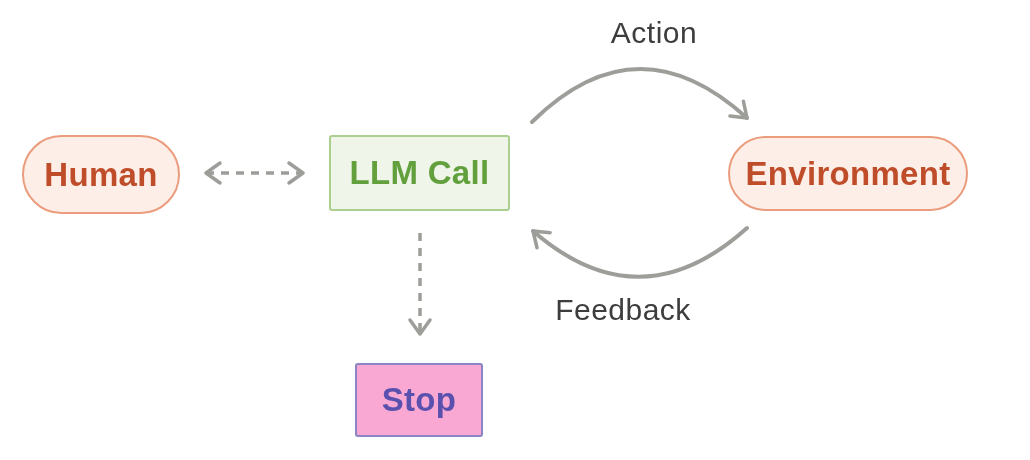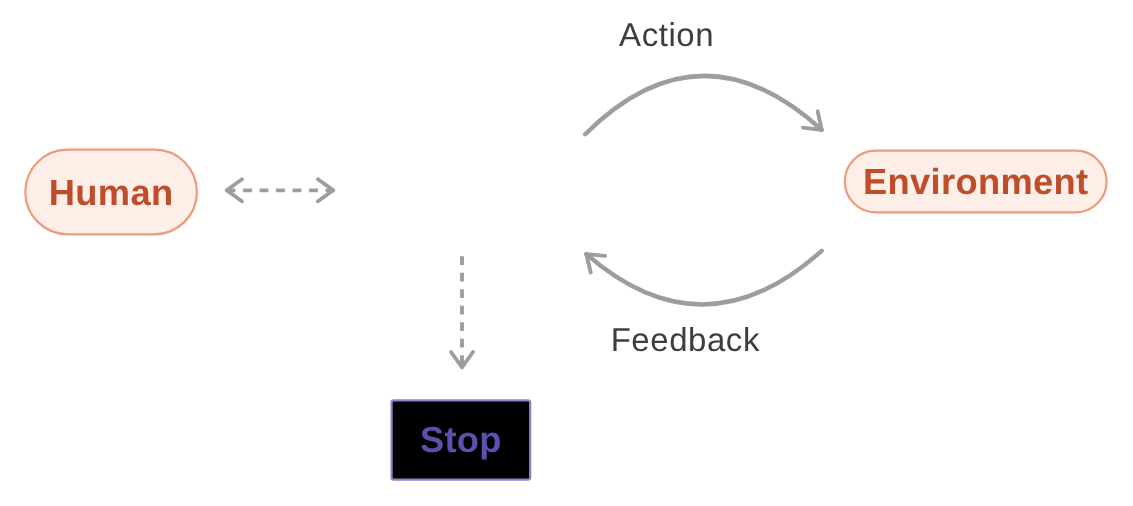--- a/index.html
+++ b/index.html
@@ -34,32 +34,32 @@
     border: 2px solid;
     font-weight: 700;
     font-size: 33px;
     letter-spacing: 0.3px;
   }
   .node.pill { border-radius: 999px; }
   .node.rect { border-radius: 3px; }
 
   .node.human       { left: 22px;  top: 135px; width: 158px; height: 79px; }
   .node.llm-call    { left: 329px; top: 135px; width: 181px; height: 76px; }
-  .node.environment { left: 767px; top: 136px; width: 240px; height: 58px; }
+  .node.environment { left: 728px; top: 136px; width: 240px; height: 75px; }
   .node.stop        { left: 355px; top: 363px; width: 128px; height: 74px; }
 
   .edge-label {
     position: absolute;
     width: 220px;
     text-align: center;
     font-size: 30px;
     font-weight: 400;
     letter-spacing: 0.5px;
   }
-  .edge-label.action   { left: 496px; top: 16px; }
+  .edge-label.action   { left: 544px; top: 16px; }
   .edge-label.feedback { left: 513px; top: 293px; }
 </style>
 </head>
 <body>
 
 <div class="canvas">
 
   <svg class="arrows" viewBox="0 0 1030 460" xmlns="http://www.w3.org/2000/svg">
     <defs>
       <marker id="arrowhead" markerUnits="userSpaceOnUse" markerWidth="30" markerHeight="30" viewBox="0 0 30 30" refX="22" refY="15" orient="auto-start-reverse">
@@ -73,26 +73,29 @@
 
     <line x1="206" y1="173" x2="303" y2="173" stroke-width="3.5" stroke-dasharray="8 7" stroke-linecap="butt" marker-start="url(#arrowhead)" marker-end="url(#arrowhead)" style="stroke: rgb(157, 157, 153);"></line>
 
     <line x1="420" y1="233" x2="420" y2="334" stroke-width="3.5" stroke-dasharray="8 7" stroke-linecap="butt" marker-end="url(#arrowhead)" style="stroke: rgb(157, 157, 153);"></line>
   </svg>
 
   <div class="node pill human" style="background-color: rgb(253, 238, 232); border-color: rgb(235, 156, 125); color: rgb(191, 77, 42);">
     <span>Human</span>
   </div>
 
+  <div class="node rect llm-call" style="background-color: rgb(239, 245, 232); border-color: rgb(171, 207, 143); color: rgb(97, 160, 60);">
+    <span>LLM Call</span>
+  </div>
 
   <div class="node pill environment" style="background-color: rgb(253, 238, 232); border-color: rgb(235, 156, 125); color: rgb(191, 77, 42);">
     <span>Environment</span>
   </div>
 
-  <div class="node rect stop" style="background-color: #000000; border-color: rgb(139, 132, 198); color: rgb(90, 80, 174);">
+  <div class="node rect stop" style="background-color: #f9a8d4; border-color: rgb(139, 132, 198); color: rgb(90, 80, 174);">
     <span>Stop</span>
   </div>
 
   <div class="edge-label action" style="color: rgb(61, 61, 61);">Action</div>
 
   <div class="edge-label feedback" style="color: rgb(61, 61, 61);">Feedback</div>
 
 </div>
 
 </body></html>

